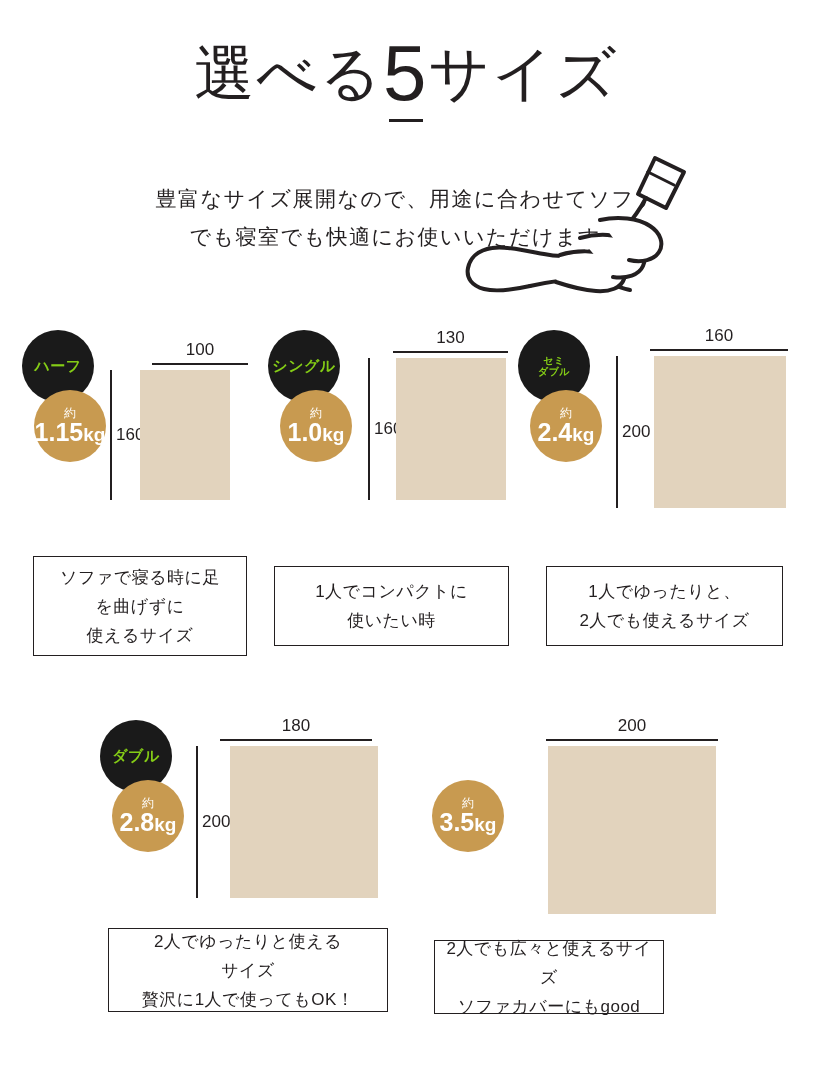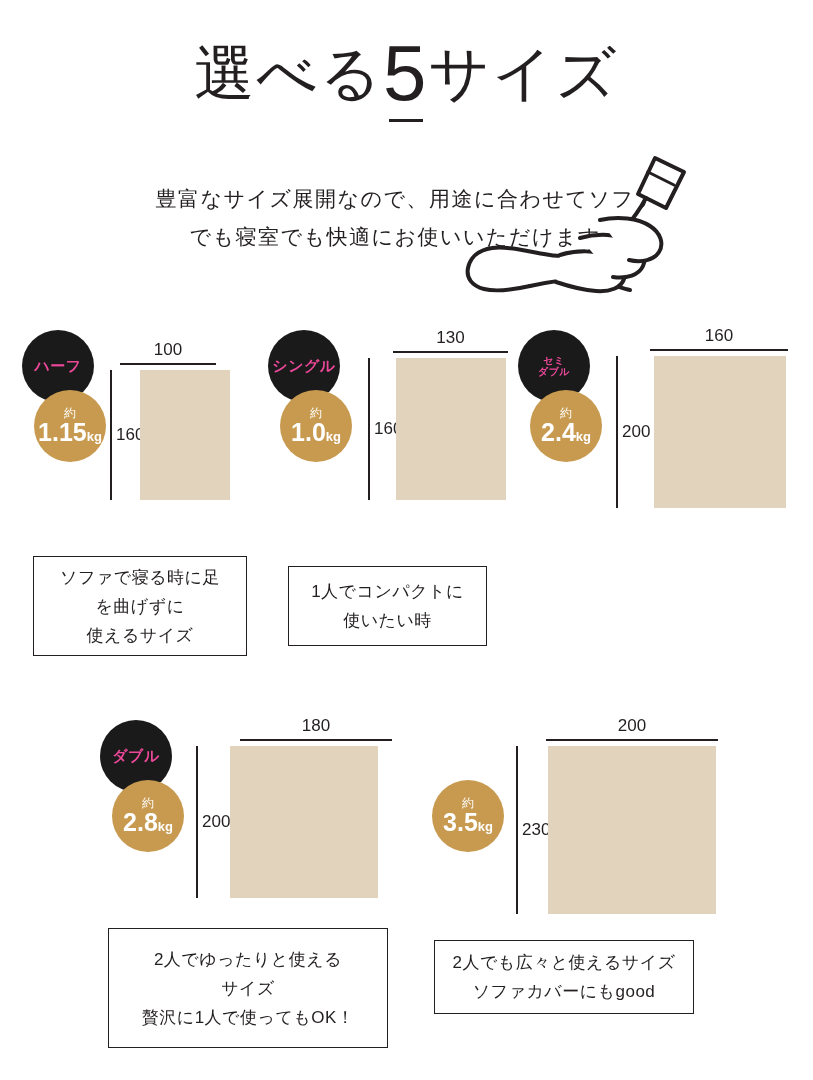--- a/index.html
+++ b/index.html
@@ -79,21 +79,21 @@
     position: absolute;
     top: 0;
     height: 190px;
   }
 
   .badge {
     position: absolute;
     width: 72px; height: 72px;
     border-radius: 50%;
     background: #1a1a1a;
-    color: #ec4899;
+    color: #84cc16;
     display: flex;
     align-items: center;
     justify-content: center;
     text-align: center;
     font-size: 15px;
     font-weight: bold;
     line-height: 1.15;
     letter-spacing: 0.5px;
     z-index: 3;
     left: 0; top: 12px;
@@ -108,21 +108,21 @@
     color: #fff;
     display: flex;
     flex-direction: column;
     align-items: center;
     justify-content: center;
     z-index: 3;
     left: 12px; top: 72px;
   }
   .weight .yaku { font-size: 12px; line-height: 1; margin-bottom: 1px; }
   .weight .val { font-size: 25px; font-weight: bold; line-height: 1; }
-  .weight .val .kg { font-size: 13px; font-weight: bold; }
+  .weight .val .kg { font-size: 19px; font-weight: bold; }
 
   .mat {
     position: absolute;
     background: #e2d3bd;
   }
   .dim-top {
     position: absolute;
     font-size: 17px;
     text-align: center;
     color: #231f20;
@@ -190,21 +190,21 @@
   </div>
 
   <div class="row row1">
 
     <div class="size-item" style="left:22px;width:245px;">
       <div class="badge">ハーフ</div>
       <div class="weight">
         <span class="yaku">約</span>
         <span class="val"><span>1.15</span><span class="kg">kg</span></span>
       </div>
-      <div class="dim-top" style="left:98px;top:22px;width:96px;">
+      <div class="dim-top" style="left:130px;top:22px;width:96px;">
         <span>100</span><span class="bar"></span>
       </div>
       <div class="dim-left" style="left:88px;top:52px;height:130px;">
         <span class="vbar"></span>
           <span class="lab">160</span>
       </div>
       <div class="mat" style="left:118px;top:52px;width:90px;height:130px;"></div>
     </div>
 
     <div class="size-item" style="left:268px;width:245px;">
@@ -237,56 +237,54 @@
         <span class="vbar"></span>
           <span class="lab">200</span>
       </div>
       <div class="mat" style="left:136px;top:38px;width:132px;height:152px;"></div>
     </div>
   </div>
 
   <div class="caption" style="left:33px;top:556px;width:214px;height:100px;white-space:pre-line;">ソファで寝る時に足
 を曲げずに
 使えるサイズ</div>
-  <div class="caption" style="left:288px;top:566px;width:199px;height:80px;white-space:pre-line;">1人でコンパクトに
+  <div class="caption" style="left:274px;top:566px;width:235px;height:80px;white-space:pre-line;">1人でコンパクトに
 使いたい時</div>
+  <div class="caption" style="left:546px;top:566px;width:237px;height:80px;white-space:pre-line;">1人でゆったりと、
+2人でも使えるサイズ</div>
 
   <div class="row row2">
 
     <div class="size-item" style="left:100px;width:300px;">
       <div class="badge">ダブル</div>
       <div class="weight">
         <span class="yaku">約</span>
         <span class="val"><span>2.8</span><span class="kg">kg</span></span>
       </div>
-      <div class="dim-top" style="left:140px;top:8px;width:152px;">
+      <div class="dim-top" style="left:120px;top:8px;width:152px;">
         <span>180</span><span class="bar"></span>
       </div>
       <div class="dim-left" style="left:96px;top:38px;height:152px;">
         <span class="vbar"></span>
           <span class="lab">200</span>
       </div>
       <div class="mat" style="left:130px;top:38px;width:148px;height:152px;"></div>
     </div>
 
     <div class="size-item" style="left:420px;width:330px;">
       <div class="weight">
         <span class="yaku">約</span>
         <span class="val"><span>3.5</span><span class="kg">kg</span></span>
       </div>
       <div class="dim-top" style="left:126px;top:8px;width:172px;">
         <span>200</span><span class="bar"></span>
       </div>
-      <div class="dim-left" style="left:96px;top:38px;height:168px;">
-        <span class="vbar"></span>
-          <span class="lab">230</span>
-      </div>
       <div class="mat" style="left:128px;top:38px;width:168px;height:168px;"></div>
     </div>
   </div>
 
-  <div class="caption" style="left:108px;top:928px;width:280px;height:120px;white-space:pre-line;">2人でゆったりと使える
+  <div class="caption" style="left:108px;top:928px;width:280px;height:84px;white-space:pre-line;">2人でゆったりと使える
 サイズ
 贅沢に1人で使ってもOK！</div>
-  <div class="caption" style="left:434px;top:940px;width:260px;height:74px;white-space:pre-line;">2人でも広々と使えるサイズ
+  <div class="caption" style="left:434px;top:940px;width:230px;height:74px;white-space:pre-line;">2人でも広々と使えるサイズ
 ソファカバーにもgood</div>
 
 </div>
 
 </body></html>

